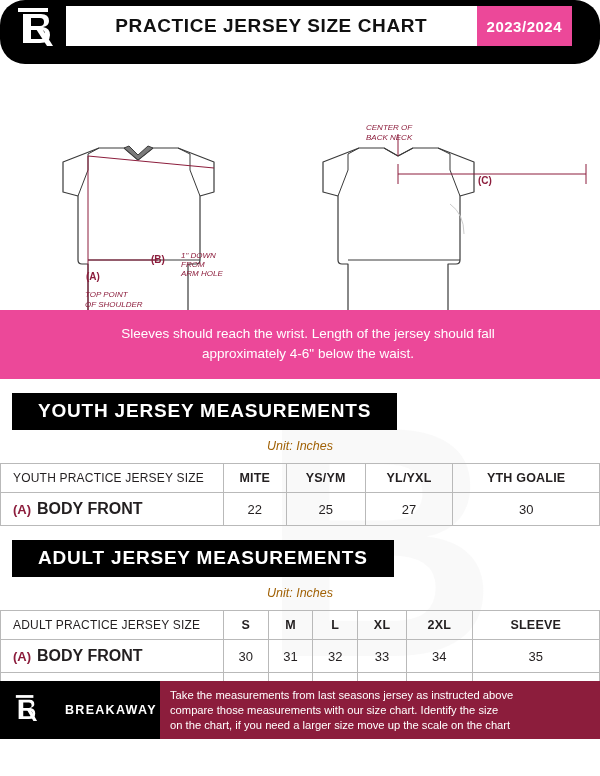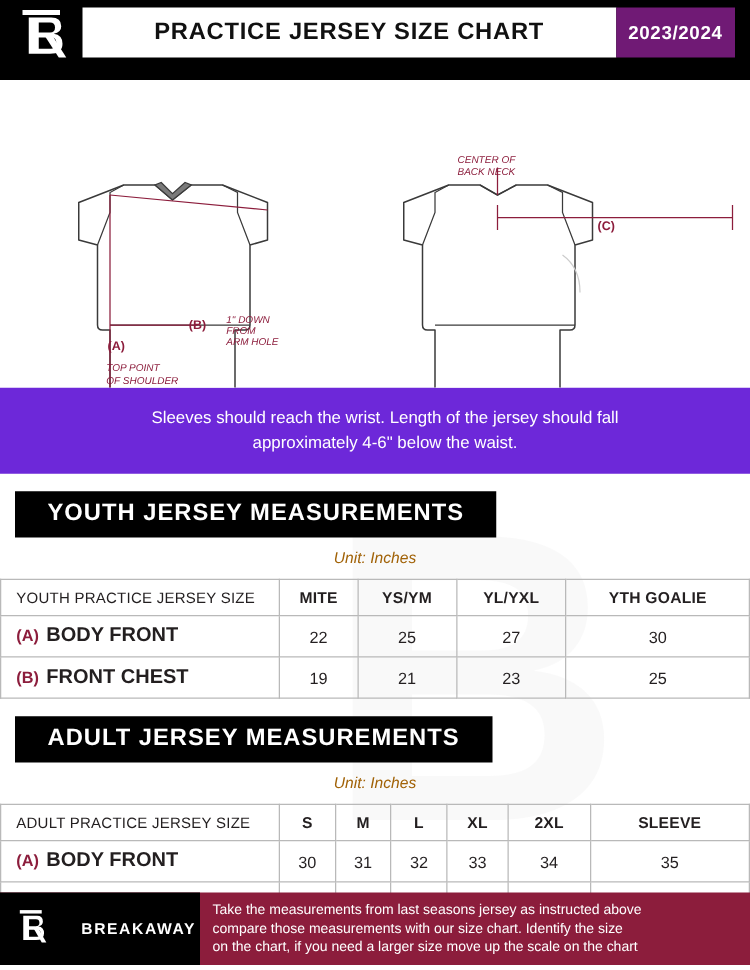--- a/index.html
+++ b/index.html
@@ -18,20 +18,21 @@
 
   
   .header {
     height: 64px;
     background: #000000;
     display: flex;
     align-items: center;
     padding: 0 0 12px 14px;
     box-sizing: border-box;
     position: relative;
+    border-radius: 25px;
   }
   .logo-mark {
     width: 42px;
     height: 42px;
     position: relative;
     flex: 0 0 42px;
   }
   .logo-mark svg { display:block; }
 
   .title-plate {
@@ -44,45 +45,45 @@
     justify-content: center;
   }
   .title-plate .title {
     font-size: 19px;
     font-weight: bold;
     letter-spacing: 0.6px;
     color: #111111;
     font-family: "Liberation Sans", sans-serif;
   }
   .season-plate {
-    background: #701a75;
+    background: #ec4899;
     color: #ffffff;
     height: 40px;
     display: flex;
     align-items: center;
     justify-content: center;
     padding: 0 10px;
     font-size: 15px;
     font-weight: bold;
     letter-spacing: 0.5px;
-    margin-right: 12px;
+    margin-right: 28px;
   }
 
   
   .diagram {
     position: relative;
     height: 246px;
     background: #ffffff;
     border-bottom: none;
   }
   .diagram svg { display: block; }
 
   
   .note-bar {
-    background: #6d28d9;
+    background: #ec4899;
     color: #ffffff;
     text-align: center;
     padding: 14px 30px 16px 46px;
     box-sizing: border-box;
     font-size: 13.5px;
     line-height: 1.45;
   }
 
   
   .section {
@@ -304,29 +305,20 @@
       </thead>
       <tbody>
         <tr>
           <td class="rowhead">
             <span class="tag">(A)</span><span class="lbl">BODY FRONT</span>
           </td>
           <td>22</td>
           <td>25</td>
           <td>27</td>
           <td>30</td>
-        </tr>
-        <tr>
-          <td class="rowhead">
-            <span class="tag">(B)</span><span class="lbl">FRONT CHEST</span>
-          </td>
-          <td>19</td>
-          <td>21</td>
-          <td>23</td>
-          <td>25</td>
         </tr>
       </tbody>
     </table>
   </div>
 
   <div class="section">
     <div class="section-title-wrap">
       <div class="section-title">ADULT JERSEY MEASUREMENTS</div>
     </div>
     <div class="unit">Unit: Inches</div>

